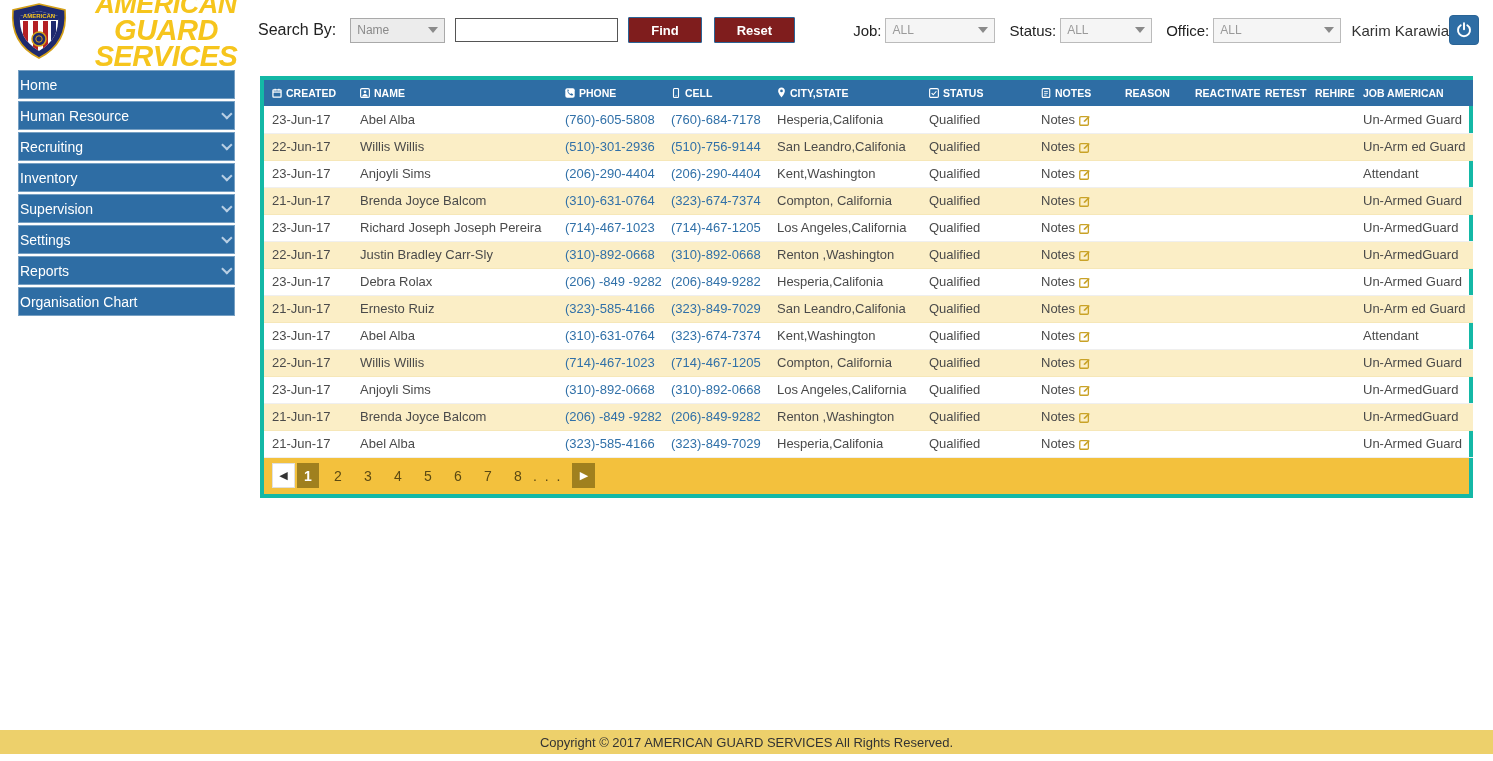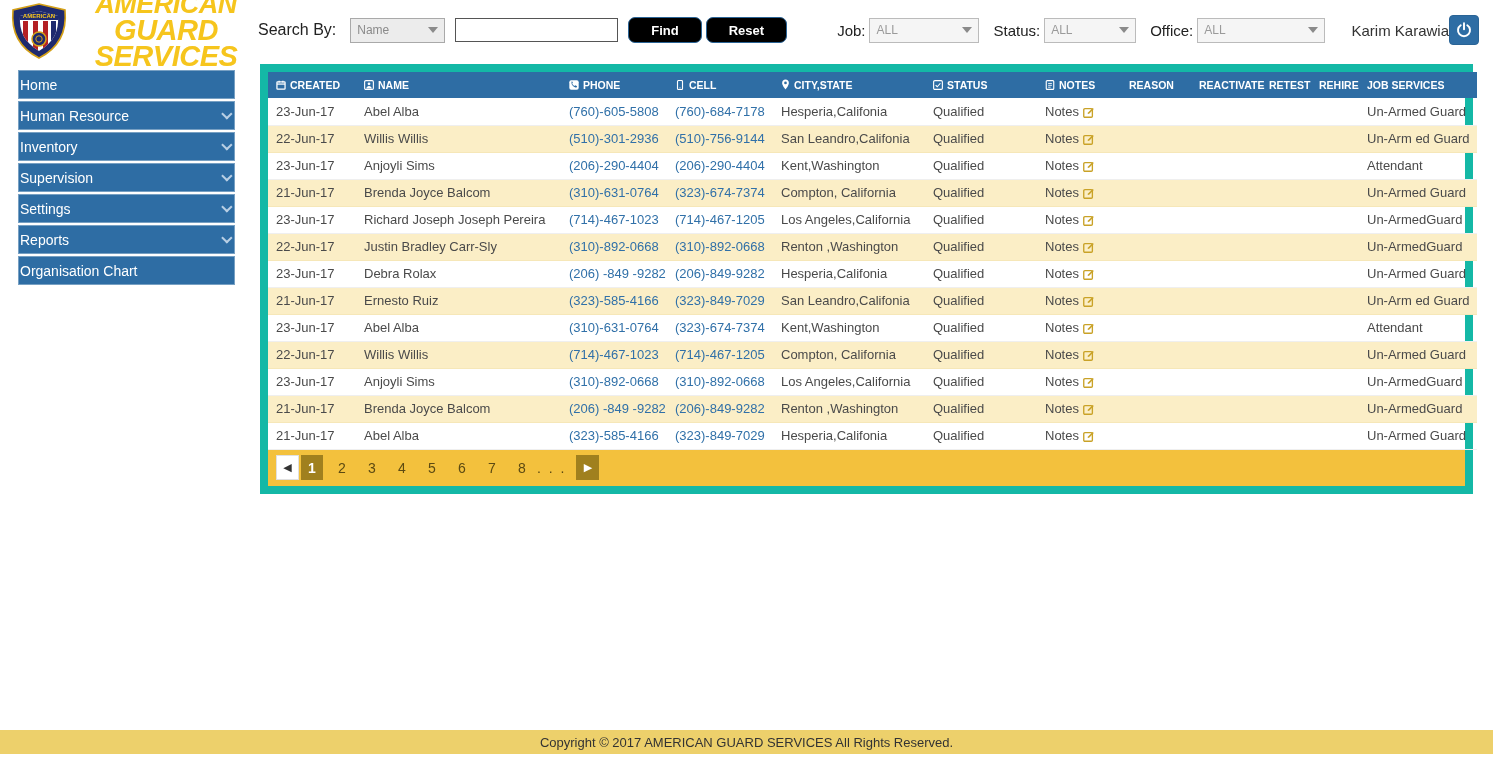--- a/index.html
+++ b/index.html
@@ -17,42 +17,42 @@
   .brand-line2 { font-size:29px; display:block; }
 
   .search-label { font-size:16px; color:#222; margin-right:14px; }
   .select-box { height:25px; background:#ececec; border:1px solid #a9a9a9; color:#8a8a8a;
     font-size:12px; display:inline-flex; align-items:center; padding:0 6px; position:relative; }
   .select-box .caret { margin-left:auto; width:0; height:0; border-left:5px solid transparent;
     border-right:5px solid transparent; border-top:6px solid #8a8a8a; }
   .sel-name { width:95px; margin-right:10px; }
   .search-input { width:163px; height:24px; border:1px solid #555; background:#fff;
     font-size:13px; padding:0 5px; margin-right:10px; }
-  .btn-blue { height:26px; background:#000000; border:1px solid #2a6496; border-radius:7px;
-    color:#fff; font-weight:bold; font-size:13px; padding:0 22px; margin-right:4px; cursor:pointer; }
+  .btn-blue { height:26px; background:#7f1d1d; border:1px solid #2a6496; border-radius:1px;
+    color:#fff; font-weight:bold; font-size:13px; padding:0 22px; margin-right:12px; cursor:pointer; }
   .filter-label { font-size:15px; color:#222; margin:0 4px 0 14px; }
   .sel-job { width:110px; background:#f5f5f5; border-color:#bbb; color:#9a9a9a; }
   .sel-status { width:92px; background:#f5f5f5; border-color:#bbb; color:#9a9a9a; }
   .sel-office { width:128px; background:#f5f5f5; border-color:#bbb; color:#9a9a9a; }
   .user-name { font-size:15px; color:#333; margin-left:auto; }
   .power-btn { width:30px; height:30px; background:#2e6da4; border:1px solid #2a6496;
     border-radius:4px; display:flex; align-items:center; justify-content:center;
     margin-right:14px; cursor:pointer; flex:0 0 auto; }
 
   
   .sidebar { position:absolute; left:18px; top:70px; width:217px; }
   .side-item { height:29px; margin-bottom:2px; background:#2e6da4;
     box-shadow:inset 0 0 0 1px rgba(255,255,255,0.35); display:flex; align-items:center;
     padding:0 2px; color:#fff; font-size:14px; cursor:pointer; }
   .side-item .chev { margin-left:auto; width:8px; height:8px; border-left:2px solid #b9cfe4;
     border-bottom:2px solid #b9cfe4; transform:rotate(-45deg) translateY(-3px); }
 
   
-  .table-wrap { position:absolute; left:260px; top:64px; width:1213px;
-    border:8px solid #14b8a6; background:#fff; }
+  .table-wrap { position:absolute; left:260px; top:76px; width:1213px;
+    border:4px solid #14b8a6; background:#fff; }
   table { border-collapse:collapse; table-layout:fixed; width:1209px; }
   thead th { background:#2e6da4; color:#fff; font-size:10.5px; font-weight:bold;
     text-align:left; height:26px; padding-left:8px; white-space:nowrap; }
   thead th .hic { display:inline-block; vertical-align:-1px; margin-right:4px; }
   tbody td { height:27px; font-size:13px; color:#4a4a4a; padding-left:8px;
     white-space:nowrap; overflow:hidden; border-bottom:1px solid #efefef; }
   tbody tr:nth-child(even) td { background:#fbeec6; border-bottom:1px solid #f6e7b8; }
   td.link { color:#3070a8; cursor:pointer; }
   .notes-cell { cursor:pointer; }
   .notes-cell svg { vertical-align:-2px; margin-left:4px; }
@@ -144,20 +144,24 @@
   </div>
 </div>
 
 <div class="sidebar">
     <div class="side-item">
     <span>Home</span>
 
   </div>
     <div class="side-item">
     <span>Human Resource</span>
+    <span class="chev"></span>
+  </div>
+    <div class="side-item">
+    <span>Recruiting</span>
     <span class="chev"></span>
   </div>
     <div class="side-item">
     <span>Inventory</span>
     <span class="chev"></span>
   </div>
     <div class="side-item">
     <span>Supervision</span>
     <span class="chev"></span>
   </div>
@@ -220,21 +224,21 @@
                 <path d="M4.2 8.2l2.6 2.6 5-5.6" fill="none" stroke="#fff" stroke-width="1.8"></path>
               </svg></span><span>STATUS</span></th>
         <th><span class="hic"><svg width="10" height="10" viewBox="0 0 16 16">
                 <rect x="2" y="1" width="12" height="14" rx="1.5" fill="none" stroke="#fff" stroke-width="1.8"></rect>
                 <path d="M5 5.5h6M5 8.5h6M5 11.5h4" stroke="#fff" stroke-width="1.4"></path>
               </svg></span><span>NOTES</span></th>
         <th><span>REASON</span></th>
         <th><span>REACTIVATE</span></th>
         <th><span>RETEST</span></th>
         <th><span>REHIRE</span></th>
-        <th><span>JOB SERVICES</span></th>
+        <th><span>JOB AMERICAN</span></th>
       </tr>
     </thead>
     <tbody>
         <tr>
     <td>23-Jun-17</td>
     <td>Abel Alba</td>
     <td class="link">(760)-605-5808</td>
     <td class="link">(760)-684-7178</td>
     <td>Hesperia,Califonia</td>
     <td>Qualified</td>

